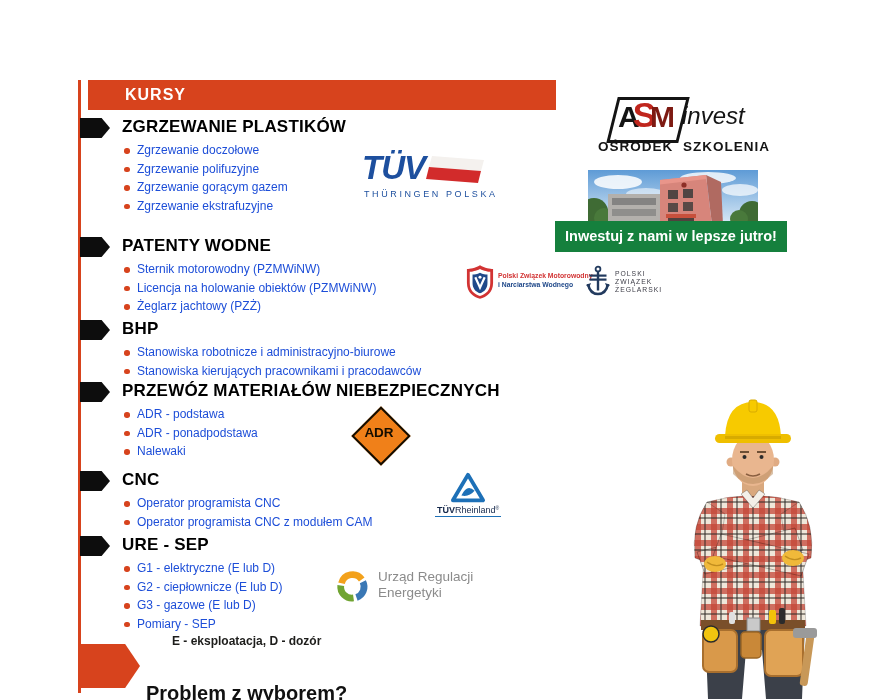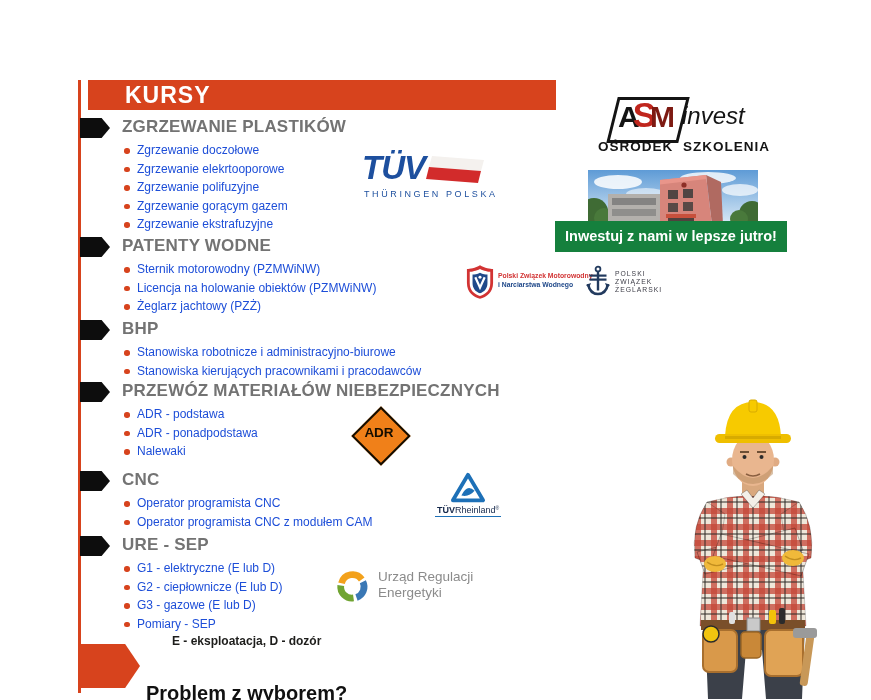--- a/index.html
+++ b/index.html
@@ -5,29 +5,29 @@
   html,body{margin:0;padding:0;background:#ffffff;}
   #page{position:relative;width:871px;height:700px;background:#ffffff;overflow:hidden;
         font-family:"Liberation Sans",sans-serif;color:#1d1d1b;}
 
   
   .vline{position:absolute;left:78px;top:80px;width:3px;height:613px;background:#d7431d;}
 
   
   .kursy-bar{position:absolute;left:88px;top:80px;width:468px;height:30px;background:#d7431d;}
   .kursy-bar span{display:block;padding-left:37px;line-height:30px;color:#ffffff;
-                  font-size:23px;font-weight:bold;letter-spacing:1px;}
+                  font-size:16px;font-weight:bold;letter-spacing:1px;}
 
   
   .chev{position:absolute;left:80px;width:30px;height:20px;background:#0d0d0d;
         clip-path:polygon(0 0,72% 0,100% 50%,72% 100%,0 100%);}
 
   
   .section{position:absolute;left:122px;}
-  .section h2{margin:0;font-size:17px;font-weight:bold;color:#737373;letter-spacing:.2px;}
+  .section h2{margin:0;font-size:17px;font-weight:bold;color:#000000;letter-spacing:.2px;}
   .section ul{list-style:none;margin:4px 0 0 0;padding:0;}
   .section ul li{position:relative;padding-left:15px;font-size:12px;line-height:18.6px;color:#1d4ed8;}
   .section ul li::before{content:"";position:absolute;left:2px;top:7px;width:5.5px;height:5.5px;
                          border-radius:50%;background:#d7431d;}
   .subnote{margin:1px 0 0 14px;font-size:12px;font-weight:bold;color:#1d1d1b;padding-left:36px;}
 
   
   .tuv-th{position:absolute;left:360px;top:153px;width:132px;height:54px;}
   .tuv-th .word{position:absolute;left:2px;top:-4px;font-size:33px;font-weight:bold;
                 font-style:italic;color:#1d4f9e;letter-spacing:-1px;}
@@ -110,21 +110,20 @@
   <div class="chev" style="top:237px"></div>
   <div class="chev" style="top:320px"></div>
   <div class="chev" style="top:382px"></div>
   <div class="chev" style="top:471px"></div>
   <div class="chev" style="top:536px"></div>
 
   <div class="section" style="top:117px">
     <h2>ZGRZEWANIE PLASTIKÓW</h2>
     <ul>
         <li>Zgrzewanie doczołowe</li>
-        <li>Zgrzewanie elekrtooporowe</li>
         <li>Zgrzewanie polifuzyjne</li>
         <li>Zgrzewanie gorącym gazem</li>
         <li>Zgrzewanie ekstrafuzyjne</li>
       </ul>
   </div>
 
   <div class="section" style="top:319px">
     <h2>BHP</h2>
     <ul>
         <li>Stanowiska robotnicze i administracyjno-biurowe</li>

